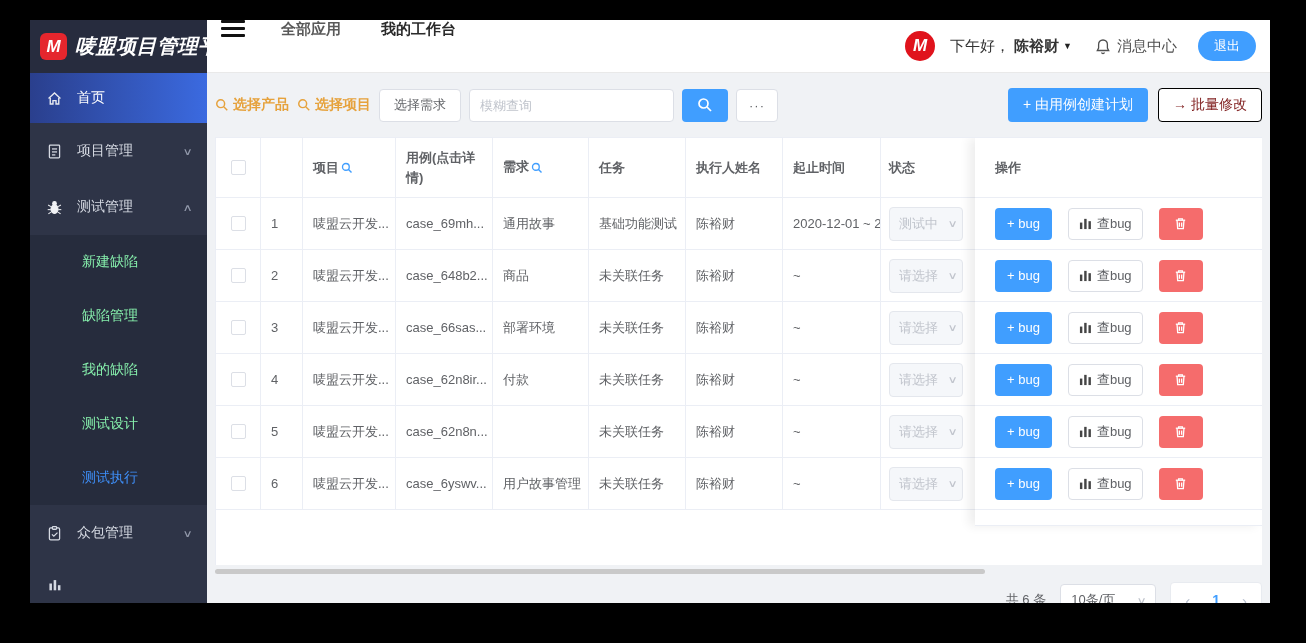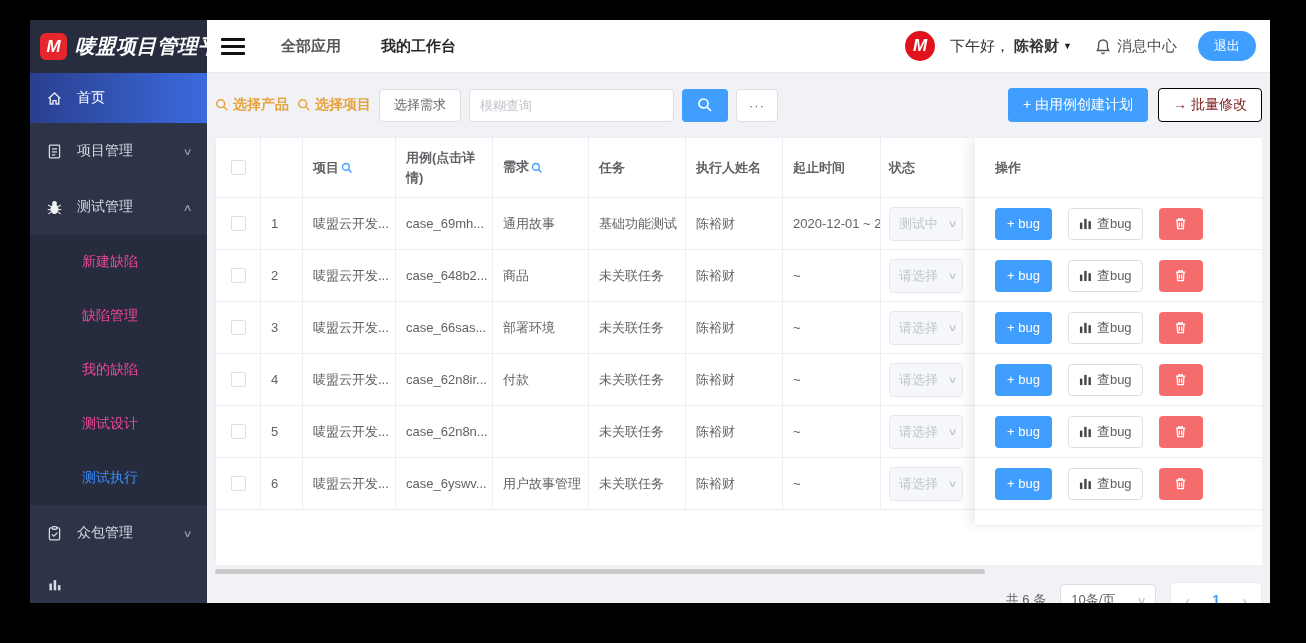--- a/index.html
+++ b/index.html
@@ -11,27 +11,27 @@
   .logo { height:53px; background:#272c3e; display:flex; align-items:center; padding:0 10px; gap:8px; }
   .logo-mark { width:27px; height:27px; background:#e5262d; border-radius:6px; color:#fff; font-weight:bold; font-style:italic; display:flex; align-items:center; justify-content:center; font-size:17px; flex-shrink:0; }
   .logo-title { color:#fff; font-weight:bold; font-size:20px; white-space:nowrap; letter-spacing:.5px;font-style:italic; }
   .menu-item { height:50px; display:flex; align-items:center; padding:0 16px; gap:14px; font-size:14px; cursor:pointer; }
   .menu-item.lv1 { height:56px; }
   .menu-item.active { background:linear-gradient(90deg,#2a3f8d,#3b6ae0); color:#fff; }
   .mi-icon { width:17px; height:17px; flex-shrink:0; display:flex; align-items:center; justify-content:center; }
   .mi-icon svg { width:17px; height:17px; }
   .chev { margin-left:auto; font-size:10px; color:#9299ab; transform:scaleX(1.4); }
   .submenu { background:#262c3d; }
-  .submenu-item { height:54px; display:flex; align-items:center; padding-left:52px; font-size:14px; color:#ec4899; cursor:pointer; }
+  .submenu-item { height:54px; display:flex; align-items:center; padding-left:52px; font-size:14px; color:#86efac; cursor:pointer; }
   .submenu-item.active { color:#3e8ef7; }
   .menu-item.partial { height:40px; align-items:flex-start; padding-top:14px; }
 
   
   .main { flex:1; min-width:0; display:flex; flex-direction:column; }
-  .header { height:53px; background:#fff; border-bottom:1px solid #e9e9e9; display:flex; align-items:center; padding:0 14px; flex-shrink:0; }
+  .header { height:53px; background:#fff; border-bottom:1px solid #e9e9e9; display:flex; padding:0 14px; flex-shrink:0; }
   .burger { width:24px; height:17px; display:flex; flex-direction:column; justify-content:space-between; cursor:pointer; margin-right:36px; }
   .burger i { height:3px; background:#111; border-radius:1px; }
   .nav-link { font-size:15px; color:#595959; font-weight:bold; margin-right:40px; cursor:pointer; }
   .nav-link.current { color:#2b2b2b; }
   .header-right { margin-left:auto; display:flex; align-items:center; gap:15px; }
   .avatar { width:30px; height:30px; border-radius:50%; background:#e0131c; color:#fff; font-weight:bold; font-style:italic; display:flex; align-items:center; justify-content:center; font-size:17px; }
   .greet { font-size:15px; color:#333; display:flex; align-items:center; gap:4px; cursor:pointer; }
   .greet b { font-weight:bold; }
   .caret { font-size:9px; color:#222; }
   .msg { display:flex; align-items:center; gap:6px; font-size:15px; color:#4f4f4f; cursor:pointer; margin-left:8px; }

